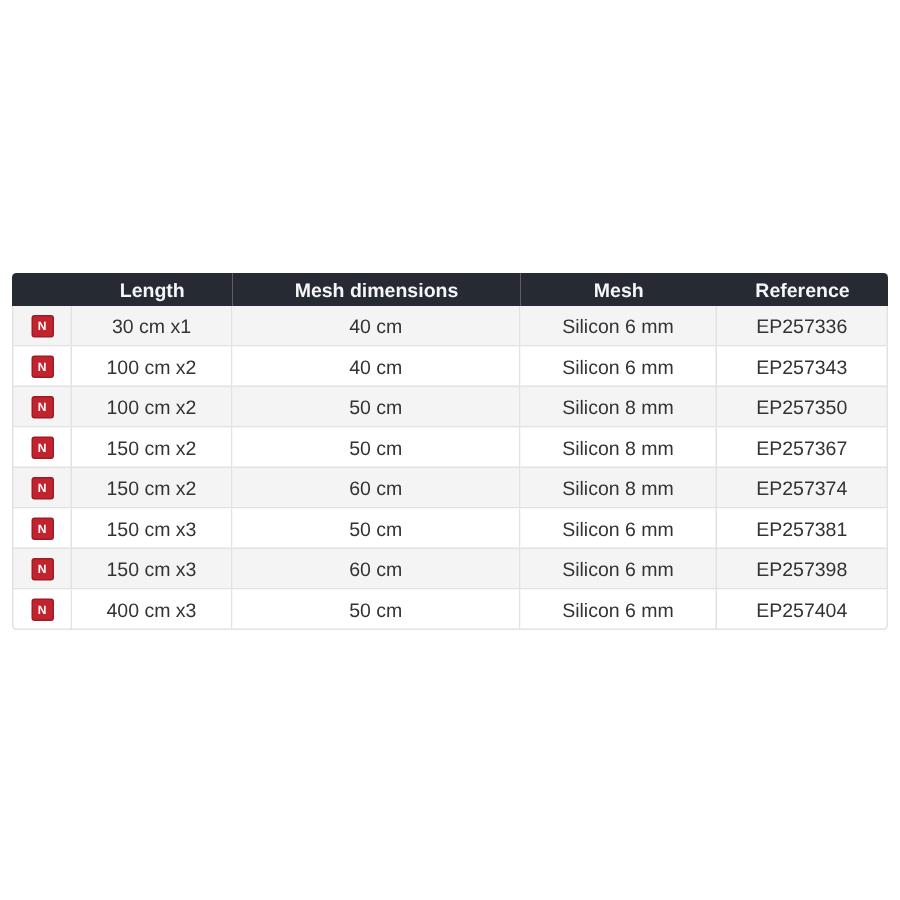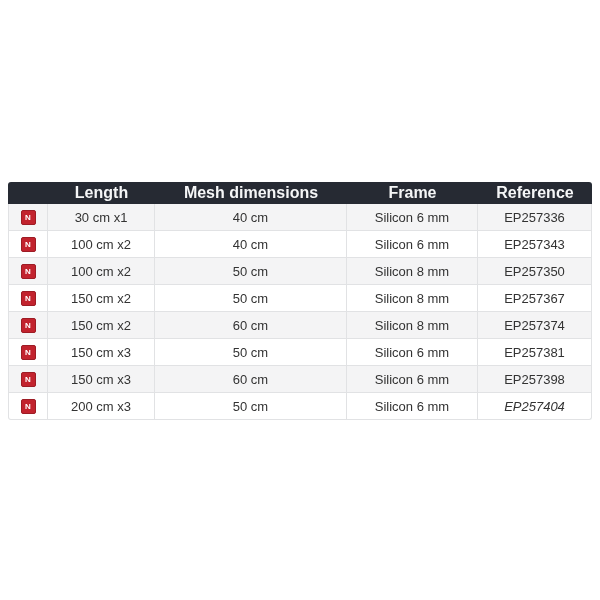--- a/index.html
+++ b/index.html
@@ -28,21 +28,21 @@
   col.col-icon  { width: 40px; }
   col.col-len   { width: 107px; }
   col.col-frame { width: 192px; }
   col.col-mesh  { width: 131px; }
   col.col-ref   { width: 114px; }
 
   thead th {
     background: #262a33;
     color: #f5f6f7;
     font-weight: 600;
-    font-size: 16px;
+    font-size: 13px;
     height: 22px;
     padding: 0;
     text-align: center;
     vertical-align: middle;
     border: none;
   }
   thead th:first-child { border-top-left-radius: 3px; }
   thead th:last-child  { border-top-right-radius: 3px; }
 
   tbody td {
@@ -50,21 +50,21 @@
     padding: 0;
     text-align: center;
     vertical-align: middle;
     background: #ffffff;
     border-bottom: 1px solid #e1e2e4;
     border-right: 1px solid #e1e2e4;
   }
   tbody td:first-child { border-left: 1px solid #e1e2e4; }
   tbody tr:nth-child(odd) td { background: #f4f4f5; }
   tbody tr:last-child td:first-child { border-bottom-left-radius: 3px; }
-  tbody tr:last-child td:last-child  { border-bottom-right-radius: 3px; font-style: italic; }
+  tbody tr:last-child td:last-child  { border-bottom-right-radius: 3px; }
 
   .n-badge {
     display: inline-block;
     width: 13px;
     height: 13px;
     line-height: 13px;
     background: #c2232e;
     border: 1px solid #9d1c25;
     border-radius: 2px;
     color: #ffffff;
@@ -84,21 +84,21 @@
       <col class="col-len">
       <col class="col-frame">
       <col class="col-mesh">
       <col class="col-ref">
     </colgroup>
     <thead>
       <tr>
         <th></th>
         <th>Length</th>
         <th>Mesh dimensions</th>
-        <th>Frame</th>
+        <th>Mesh</th>
         <th>Reference</th>
       </tr>
     </thead>
     <tbody id="table-body">
   <tr>
     <td>
       <span class="n-badge">N</span>
     </td>
     <td>30 cm x1</td>
     <td>40 cm</td>
@@ -163,20 +163,20 @@
     <td>150 cm x3</td>
     <td>60 cm</td>
     <td>Silicon 6 mm</td>
     <td>EP257398</td>
   </tr>
 
   <tr>
     <td>
       <span class="n-badge">N</span>
     </td>
-    <td>200 cm x3</td>
+    <td>400 cm x3</td>
     <td>50 cm</td>
     <td>Silicon 6 mm</td>
     <td>EP257404</td>
   </tr>
 </tbody>
   </table>
 </div>
 
 </body></html>

